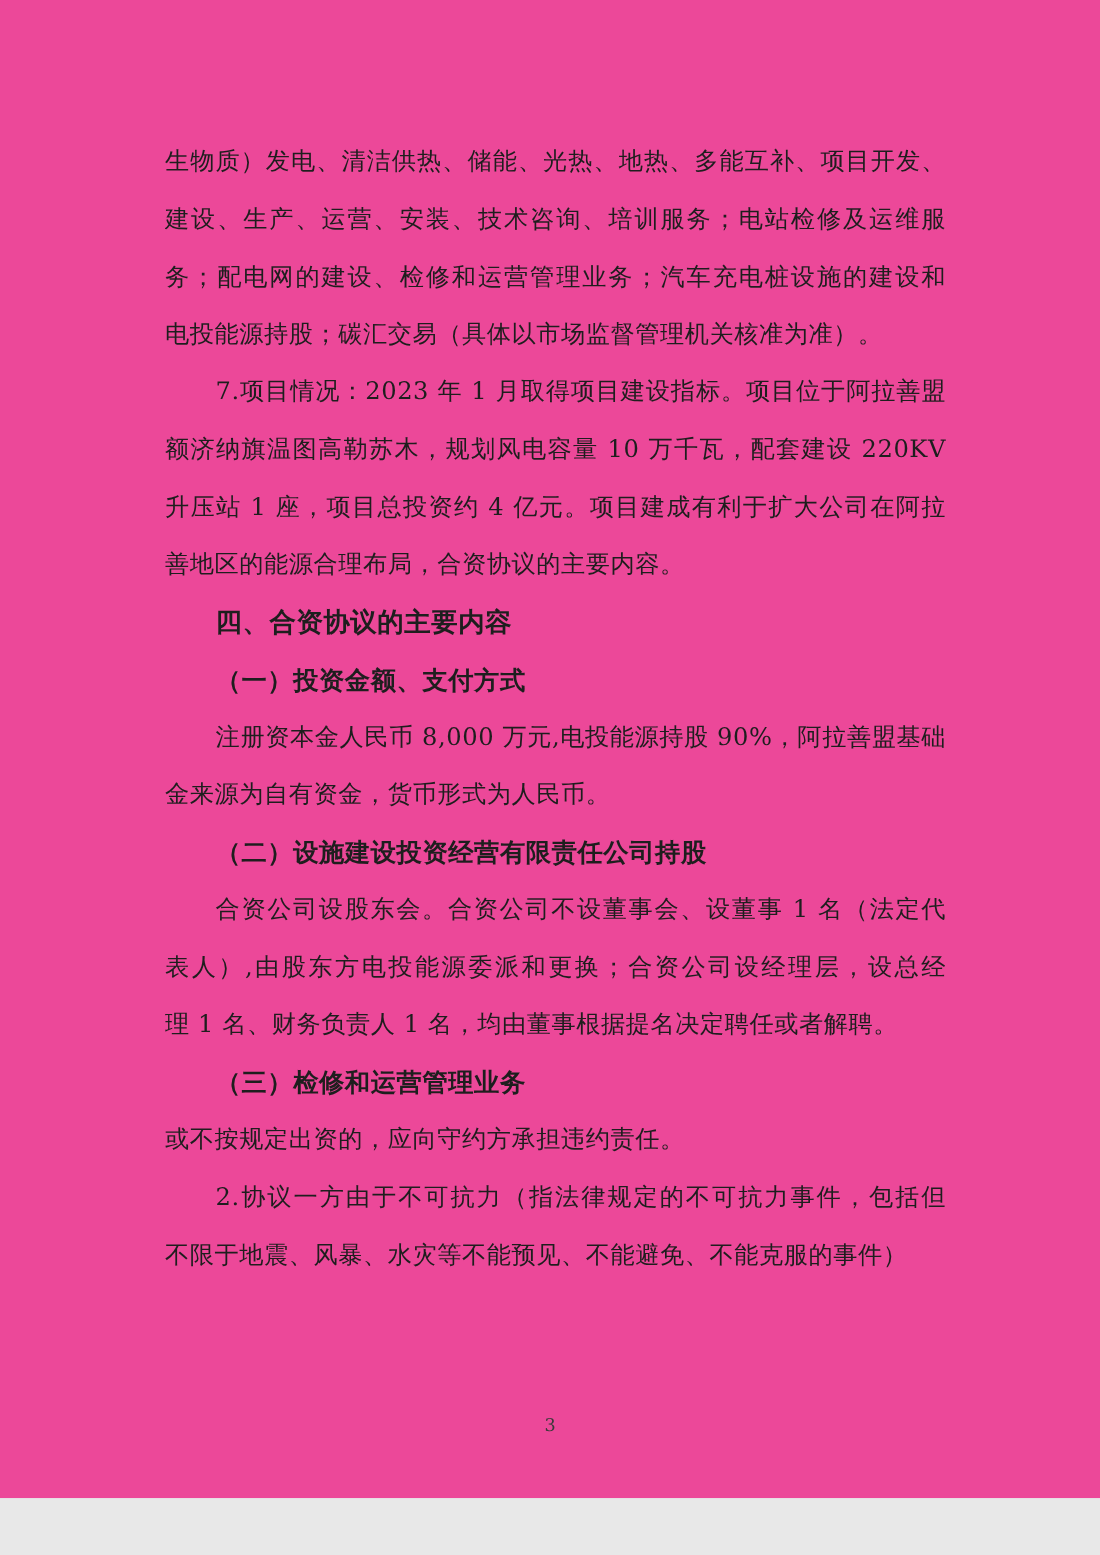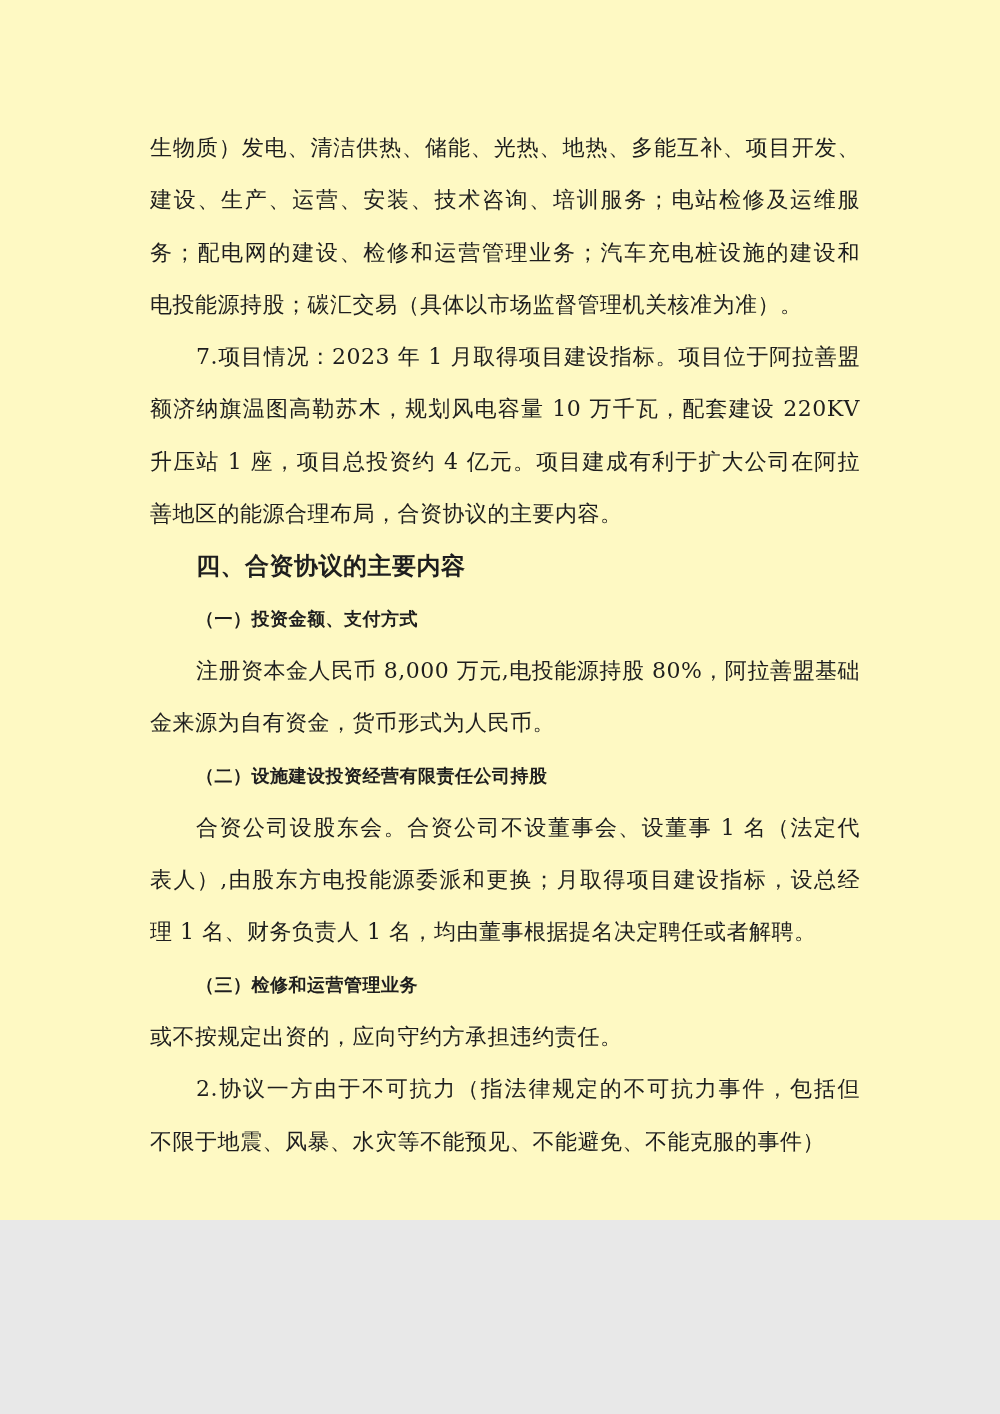--- a/index.html
+++ b/index.html
@@ -3,23 +3,23 @@
 <meta charset="utf-8">
 <style>
   html, body {
     margin: 0;
     padding: 0;
     background: #e8e8e8;
   }
   .page {
     position: relative;
     width: 1000px;
-    height: 1220px;
+    height: 1362px;
     margin: 0 auto;
-    background: #fef9c3;
+    background: #ec4899;
     color: #1e1e1e;
     font-family: "DejaVu Serif", "Liberation Serif", serif;
     overflow: hidden;
   }
   .content {
     position: absolute;
     left: 150px;
     top: 122px;
     width: 710px;
   }
@@ -37,21 +37,21 @@
   .end  { text-align-last: left; }
   .indent { text-indent: 46px; }
   .h1 {
     font-family: "DejaVu Sans", "Liberation Sans", sans-serif;
     font-weight: bold;
     font-size: 24px;
     text-align-last: left;
   }
   .h2 {
     font-weight: bold;
-    font-size: 18px;
+    font-size: 23px;
     text-align-last: left;
   }
   .page-num {
     position: absolute;
     left: 0;
     top: 1286px;
     width: 1000px;
     text-align: center;
     font-size: 16px;
     color: #3a3a3a;
@@ -76,29 +76,29 @@
       <p class="line just">额济纳旗温图高勒苏木，规划风电容量 10 万千瓦，配套建设 220KV</p>
       <p class="line just">升压站 1 座，项目总投资约 4 亿元。项目建成有利于扩大公司在阿拉</p>
       <p class="line end">善地区的能源合理布局，合资协议的主要内容。</p>
     </div>
 
     <p class="line h1 indent">四、合资协议的主要内容</p>
 
     <p class="line h2 indent">（一）投资金额、支付方式</p>
 
     <div>
-      <p class="line just indent">注册资本金人民币 8,000 万元,电投能源持股 80%，阿拉善盟基础</p>
+      <p class="line just indent">注册资本金人民币 8,000 万元,电投能源持股 90%，阿拉善盟基础</p>
       <p class="line end">金来源为自有资金，货币形式为人民币。</p>
     </div>
 
     <p class="line h2 indent">（二）设施建设投资经营有限责任公司持股</p>
 
     <div>
       <p class="line just indent">合资公司设股东会。合资公司不设董事会、设董事 1 名（法定代</p>
-      <p class="line just">表人）,由股东方电投能源委派和更换；月取得项目建设指标，设总经</p>
+      <p class="line just">表人）,由股东方电投能源委派和更换；合资公司设经理层，设总经</p>
       <p class="line end">理 1 名、财务负责人 1 名，均由董事根据提名决定聘任或者解聘。</p>
     </div>
 
     <p class="line h2 indent">（三）检修和运营管理业务</p>
 
     <div>
       <p class="line end">或不按规定出资的，应向守约方承担违约责任。</p>
     </div>
 
     <div>

